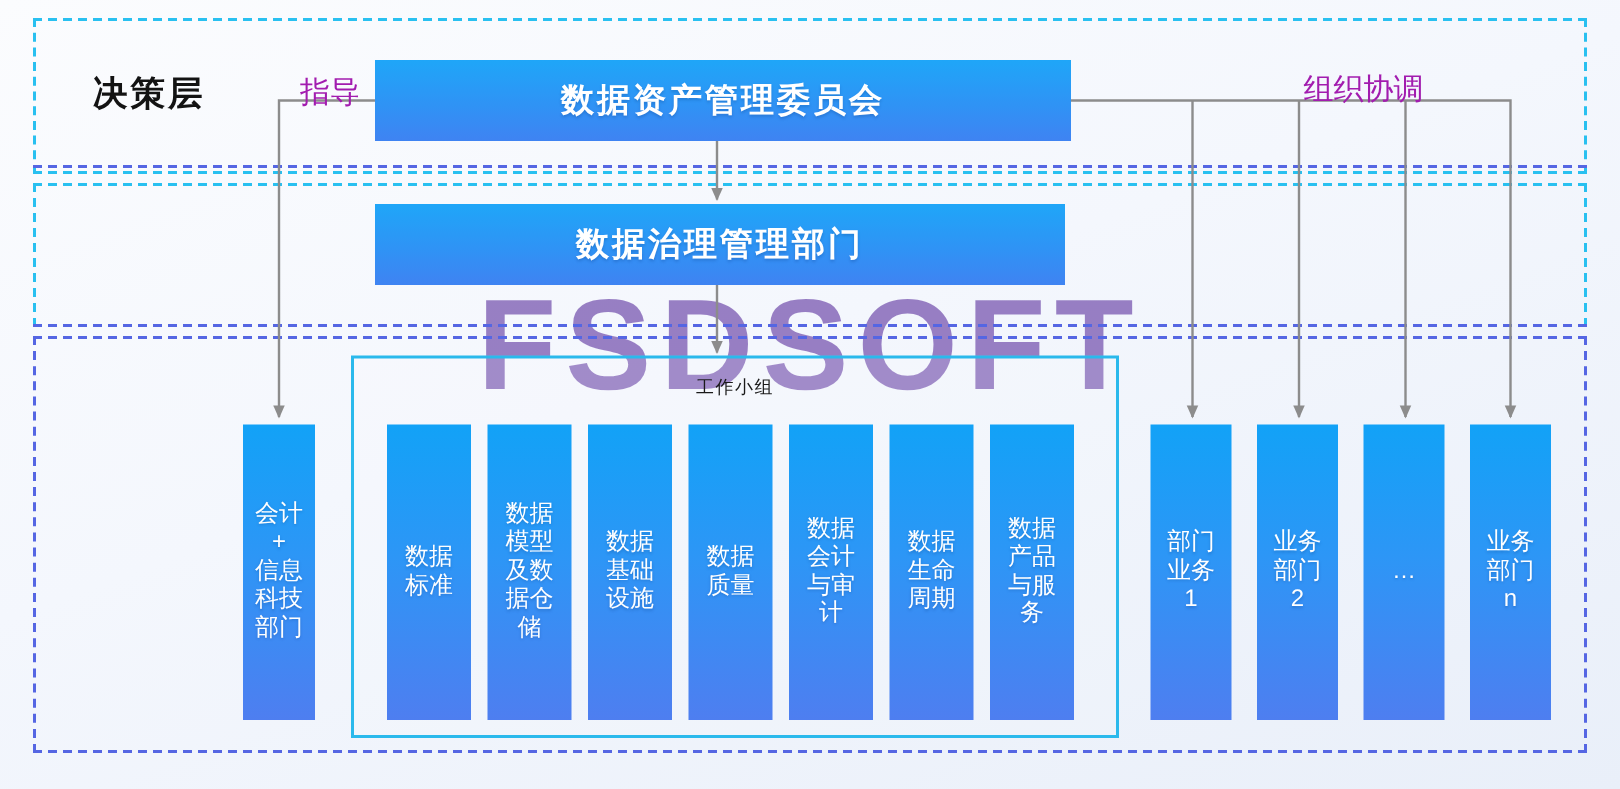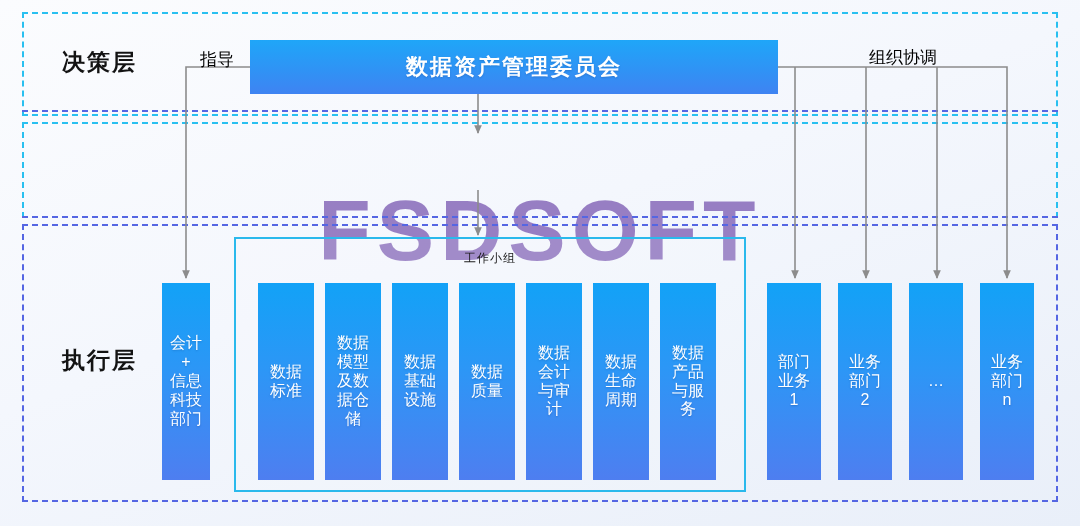--- a/index.html
+++ b/index.html
@@ -51,21 +51,21 @@
     position:absolute;
     background:linear-gradient(180deg,#12a2f7 0%,#2d96f6 45%,#4e7ef0 100%);
     color:#fff; display:flex; align-items:center; justify-content:center;
     text-align:center; line-height:1.18;
   }
   .gbox.wide{
     background:linear-gradient(180deg,#1fa6f8 0%,#2f93f5 55%,#3f83f2 100%);
     font-size:22px; font-weight:bold; letter-spacing:2px;
     text-shadow:0 1px 2px rgba(0,40,110,.22);
   }
-  #box-committee{ left:250px; top:40px;  width:528px; height:54px; }
+  #box-committee{ left:250px; top:40px;  width:464px; height:54px; }
   #box-manage{    left:250px; top:136px; width:460px; height:54px; }
 
   .col{
     font-size:16px; font-weight:normal;
     text-shadow:0 1px 2px rgba(0,50,120,.28);
     writing-mode:horizontal-tb;
     padding:0 4px;
   }
 
   
@@ -76,40 +76,39 @@
   #wg-title{
     position:absolute; left:234px; top:250px; width:512px;
     text-align:center; font-size:12px; color:#1a1a1a; letter-spacing:1px;
   }
 
   
   #wires{ position:absolute; left:0; top:0; width:1080px; height:526px;
           pointer-events:none; }
 
   .edge-label{
-    position:absolute; font-size:17px; color:#000000; white-space:nowrap;
+    position:absolute; font-size:20px; color:#a21caf; white-space:nowrap;
   }
   #lbl-guide{ left:200px; top:48px; }
   #lbl-coord{ left:833px; top:46px;margin-left:36px; }
 </style>
 </head>
 <body>
 
 <div id="watermark">FSDSOFT</div>
 
 <div id="stage">
 
   <div class="layer" id="layer-decision"></div>
   <div class="layer" id="layer-manage"></div>
   <div class="layer" id="layer-exec"></div>
   <div class="dash-pair" id="dp1"></div>
   <div class="dash-pair" id="dp2"></div>
 
   <div class="layer-name" id="name-decision">决策层</div>
-  <div class="layer-name" id="name-exec">执行层</div>
 
   <svg id="wires">
     <defs>
       <marker id="arrow" viewBox="0 0 10 10" refX="8" refY="5" markerWidth="6" markerHeight="6" orient="auto-start-reverse">
         <path d="M 0 1 L 9 5 L 0 9 z" fill="#8c8c8c"></path>
       </marker>
     </defs>
     <g stroke="#8c8c8c" stroke-width="1.6" fill="none">
 
       <line x1="478" y1="94" x2="478" y2="133" marker-end="url(#arrow)"></line>
@@ -122,20 +121,21 @@
       <path d="M 795 67 L 795 278" marker-end="url(#arrow)"></path>
       <path d="M 866 67 L 866 278" marker-end="url(#arrow)"></path>
       <path d="M 937 67 L 937 278" marker-end="url(#arrow)"></path>
     </g>
   </svg>
 
   <div class="edge-label" id="lbl-guide">指导</div>
   <div class="edge-label" id="lbl-coord">组织协调</div>
 
   <div class="gbox wide" id="box-committee">数据资产管理委员会</div>
+  <div class="gbox wide" id="box-manage">数据治理管理部门</div>
 
   <div class="gbox col" id="box-left-unit" style="left: 162px; top: 283px; width: 48px; height: 197px; white-space: pre-line;">会计
 +
 信息
 科技
 部门</div>
 
   <div id="wg-container"></div>
   <div id="wg-title">工作小组</div>
 

